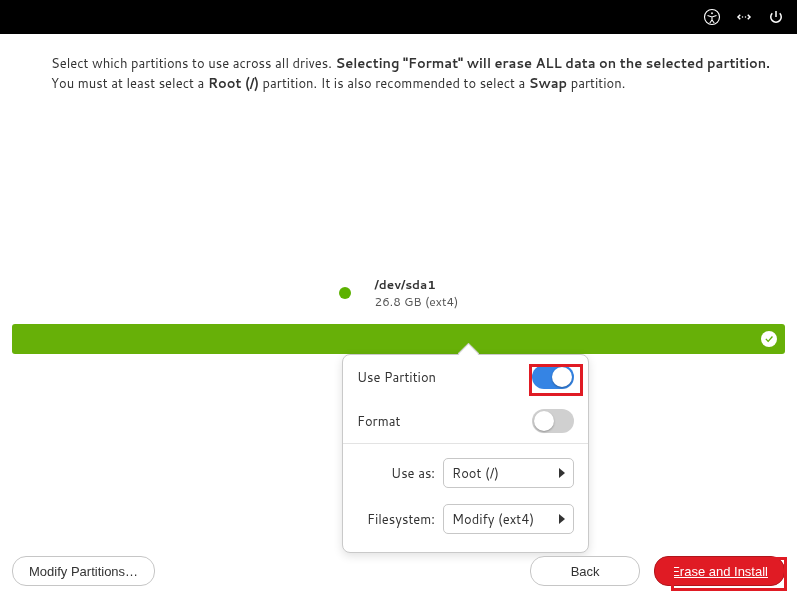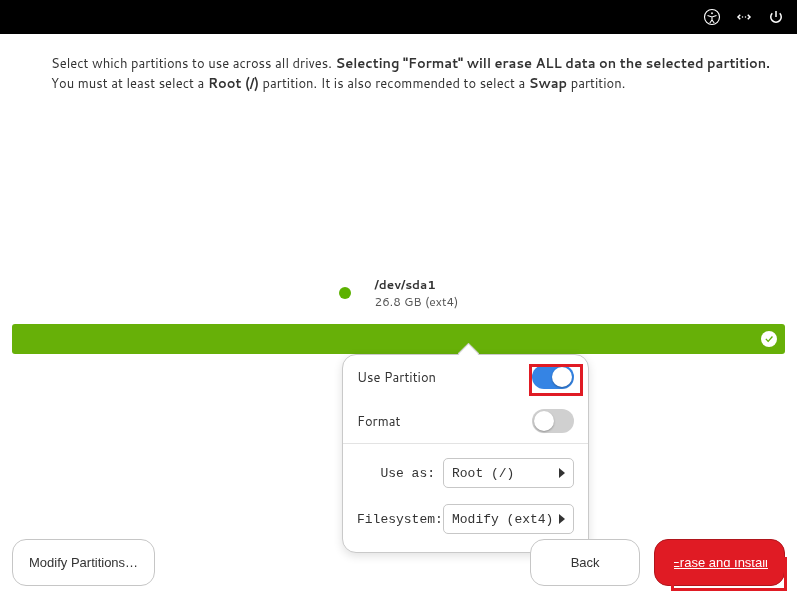--- a/index.html
+++ b/index.html
@@ -100,21 +100,21 @@
       font-weight: 900;
     }
 
     .popover {
       position: absolute;
       left: 342px;
       top: 354px;
       width: 247px;
       background: #fff;
       border: 1px solid #c9c9c9;
-      border-radius: 14px;
+      border-radius: 8px;
       box-shadow: 0 3px 10px rgba(0,0,0,0.12);
     }
     .popover::before {
       content: "";
       position: absolute;
       top: -9px;
       left: 118px;
       width: 14px; height: 14px;
       background: #fff;
       border-left: 1px solid #c9c9c9;
@@ -184,33 +184,32 @@
       cursor: pointer;
     }
     .combo .arrow {
       width: 0; height: 0;
       border-top: 5px solid transparent;
       border-bottom: 5px solid transparent;
       border-left: 6px solid #333;
     }
     .pop-body {
       padding: 6px 0 10px 0;
-      font-family: Liberation Mono, monospace;
     }
 
     .footer-bar {
       position: absolute;
       bottom: 12px;
       left: 12px;
       right: 12px;
       display: flex;
       justify-content: space-between;
     }
     .btn {
-      height: 47px;
+      height: 30px;
       padding: 0 16px;
       border: 1px solid #c6c6c6;
       border-radius: 14px;
       background: #fff;
       font-size: 13px;
       color: #333;
       cursor: pointer;
       display: flex;
       align-items: center;
     }

